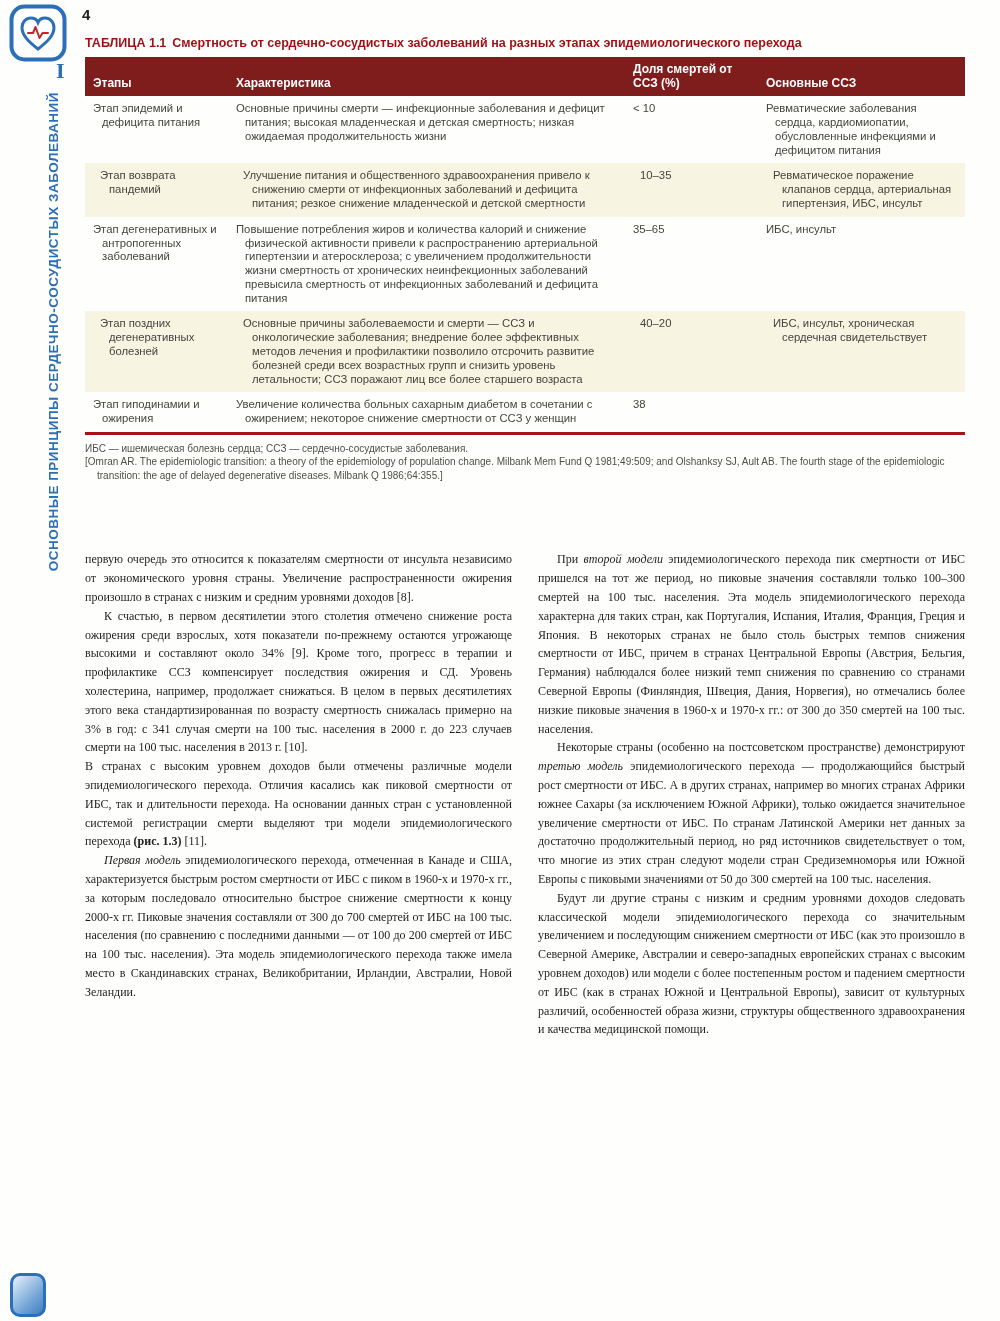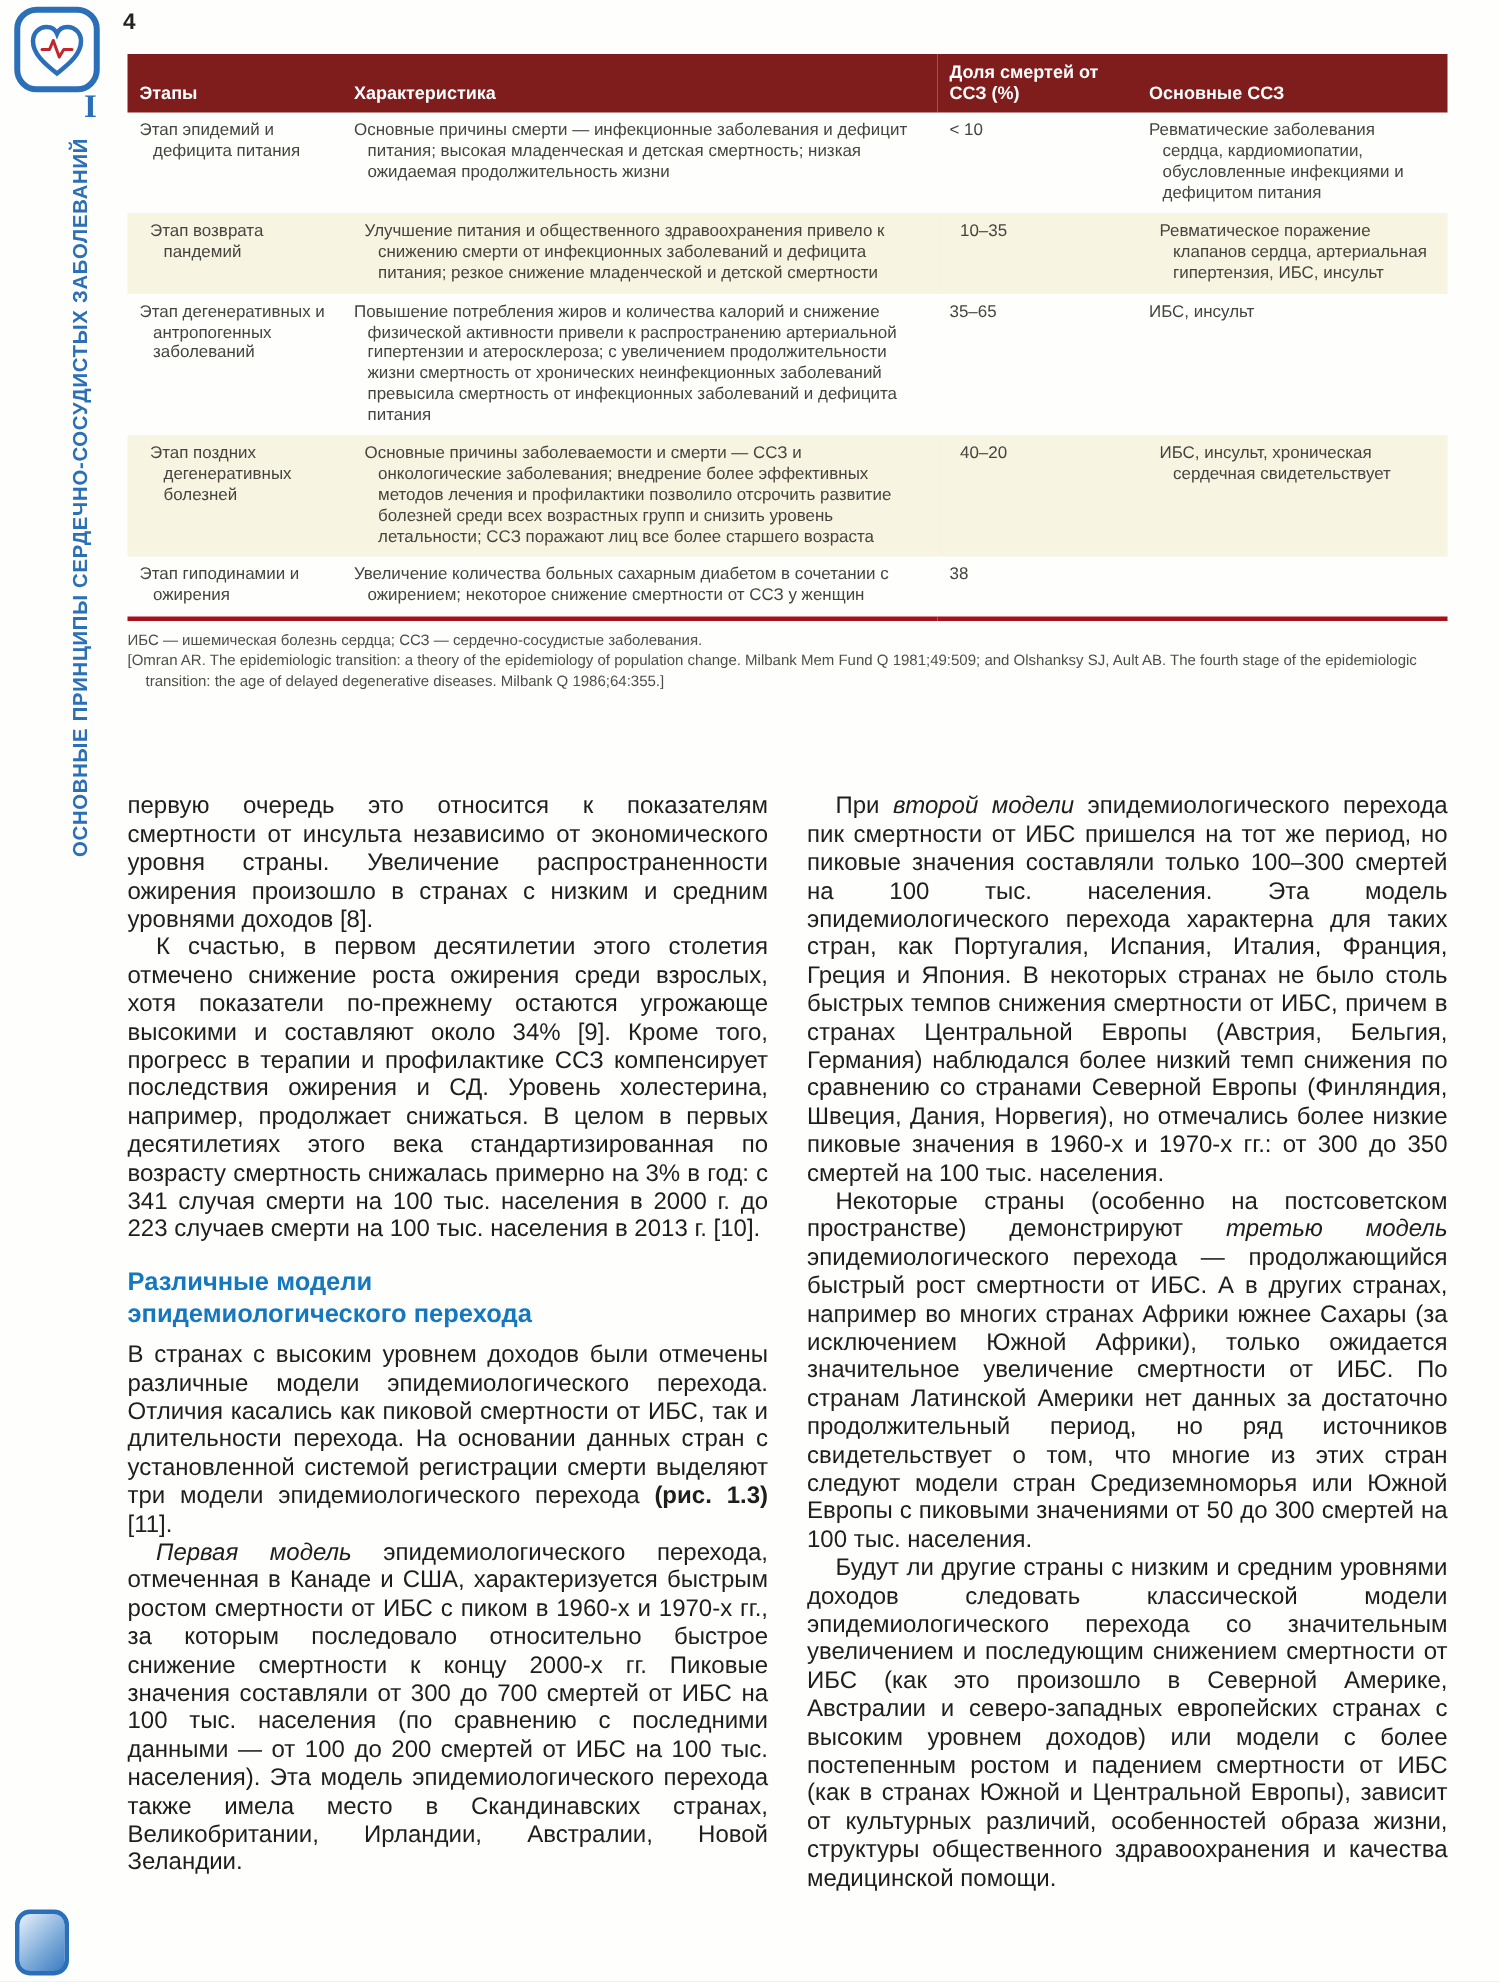--- a/index.html
+++ b/index.html
@@ -42,22 +42,22 @@
   }
   tr.alt td { background:#f8f4e2;padding-left:24px; }
 
   .footnotes { margin-top:7px; }
   .fn { font-size:10px; color:#4e4e49; line-height:1.35; }
   .fn-source { padding-left:12px; text-indent:-12px; }
 
   .columns { display:flex; gap:26px; margin-top:68px; }
   .col { flex:1; min-width:0; }
   .para {
-    font-family:Liberation Sans, sans-serif;
-    font-size:16px; line-height:18.8px; text-align:justify; color:#1e1e1e;
+    font-family:Liberation Serif, serif;
+    font-size:12px; line-height:18.8px; text-align:justify; color:#1e1e1e;
   }
   .para.indent { text-indent:19px; }
   .seg-i { font-style:italic; }
   .seg-b { font-weight:bold; }
   .section-heading {
     font-family:"Liberation Sans", sans-serif; font-weight:bold;
     font-size:17px; line-height:1.2; color:#1578be;
     margin:15px 0 9px 0; max-width:310px;
   }
   .corner-decoration {
@@ -80,20 +80,23 @@
       <path d="M19 29 h5 l2.5 -6 l4 11 l3 -5 h5.5" fill="none" stroke="#c0272d" stroke-width="2" stroke-linecap="round" stroke-linejoin="round"></path>
     </svg>
   </div>
 
   <div class="part-label">I</div>
 
   <div class="sidebar-title">ОСНОВНЫЕ ПРИНЦИПЫ СЕРДЕЧНО-СОСУДИСТЫХ ЗАБОЛЕВАНИЙ</div>
 
   <div class="main">
 
+    <div class="table-caption">
+      <span class="tbl-label">ТАБЛИЦА 1.1</span><span class="tbl-title">Смертность от сердечно-сосудистых заболеваний на разных этапах эпидемиологического перехода</span>
+    </div>
 
     <table class="mortality">
       <colgroup>
         <col style="width:143px">
           <col style="width:397px">
           <col style="width:133px">
           <col style="width:207px">
       </colgroup>
       <thead>
         <tr>
@@ -139,21 +142,20 @@
 
     <div class="footnotes">
       <div class="fn">ИБС — ишемическая болезнь сердца; ССЗ — сердечно-сосудистые заболевания.</div>
       <div class="fn fn-source">[Omran AR. The epidemiologic transition: a theory of the epidemiology of population change. Milbank Mem Fund Q 1981;49:509; and Olshanksy SJ, Ault AB. The fourth stage of the epidemiologic transition: the age of delayed degenerative diseases. Milbank Q 1986;64:355.]</div>
     </div>
 
     <div class="columns">
       <div class="col">
         <p class="para"><span>первую очередь это относится к показателям смертности от инсульта независимо от экономического уровня страны. Увеличение распространенности ожирения произошло в странах с низким и средним уровнями доходов [8].</span></p>
         <p class="para indent"><span>К счастью, в первом десятилетии этого столетия отмечено снижение роста ожирения среди взрослых, хотя показатели по-прежнему остаются угрожающе высокими и составляют около 34% [9]. Кроме того, прогресс в терапии и профилактике ССЗ компенсирует последствия ожирения и СД. Уровень холестерина, например, продолжает снижаться. В целом в первых десятилетиях этого века стандартизированная по возрасту смертность снижалась примерно на 3% в год: с 341 случая смерти на 100 тыс. населения в 2000 г. до 223 случаев смерти на 100 тыс. населения в 2013 г. [10].</span></p>
-        <h2 class="section-heading">Различные модели эпидемиологического перехода</h2>
         <p class="para"><span>В странах с высоким уровнем доходов были отмечены различные модели эпидемиологического перехода. Отличия касались как пиковой смертности от ИБС, так и длительности перехода. На основании данных стран с установленной системой регистрации смерти выделяют три модели эпидемиологического перехода </span><span class="seg-b">(рис. 1.3)</span><span> [11].</span></p>
         <p class="para indent"><span class="seg-i">Первая модель</span><span> эпидемиологического перехода, отмеченная в Канаде и США, характеризуется быстрым ростом смертности от ИБС с пиком в 1960-х и 1970-х гг., за которым последовало относительно быстрое снижение смертности к концу 2000-х гг. Пиковые значения составляли от 300 до 700 смертей от ИБС на 100 тыс. населения (по сравнению с последними данными — от 100 до 200 смертей от ИБС на 100 тыс. населения). Эта модель эпидемиологического перехода также имела место в Скандинавских странах, Великобритании, Ирландии, Австралии, Новой Зеландии.</span></p>
       </div>
       <div class="col">
         <p class="para indent"><span>При </span><span class="seg-i">второй модели</span><span> эпидемиологического перехода пик смертности от ИБС пришелся на тот же период, но пиковые значения составляли только 100–300 смертей на 100 тыс. населения. Эта модель эпидемиологического перехода характерна для таких стран, как Португалия, Испания, Италия, Франция, Греция и Япония. В некоторых странах не было столь быстрых темпов снижения смертности от ИБС, причем в странах Центральной Европы (Австрия, Бельгия, Германия) наблюдался более низкий темп снижения по сравнению со странами Северной Европы (Финляндия, Швеция, Дания, Норвегия), но отмечались более низкие пиковые значения в 1960-х и 1970-х гг.: от 300 до 350 смертей на 100 тыс. населения.</span></p>
         <p class="para indent"><span>Некоторые страны (особенно на постсоветском пространстве) демонстрируют </span><span class="seg-i">третью модель</span><span> эпидемиологического перехода — продолжающийся быстрый рост смертности от ИБС. А в других странах, например во многих странах Африки южнее Сахары (за исключением Южной Африки), только ожидается значительное увеличение смертности от ИБС. По странам Латинской Америки нет данных за достаточно продолжительный период, но ряд источников свидетельствует о том, что многие из этих стран следуют модели стран Средиземноморья или Южной Европы с пиковыми значениями от 50 до 300 смертей на 100 тыс. населения.</span></p>
         <p class="para indent"><span>Будут ли другие страны с низким и средним уровнями доходов следовать классической модели эпидемиологического перехода со значительным увеличением и последующим снижением смертности от ИБС (как это произошло в Северной Америке, Австралии и северо-западных европейских странах с высоким уровнем доходов) или модели с более постепенным ростом и падением смертности от ИБС (как в странах Южной и Центральной Европы), зависит от культурных различий, особенностей образа жизни, структуры общественного здравоохранения и качества медицинской помощи.</span></p>
       </div>
     </div>
 

